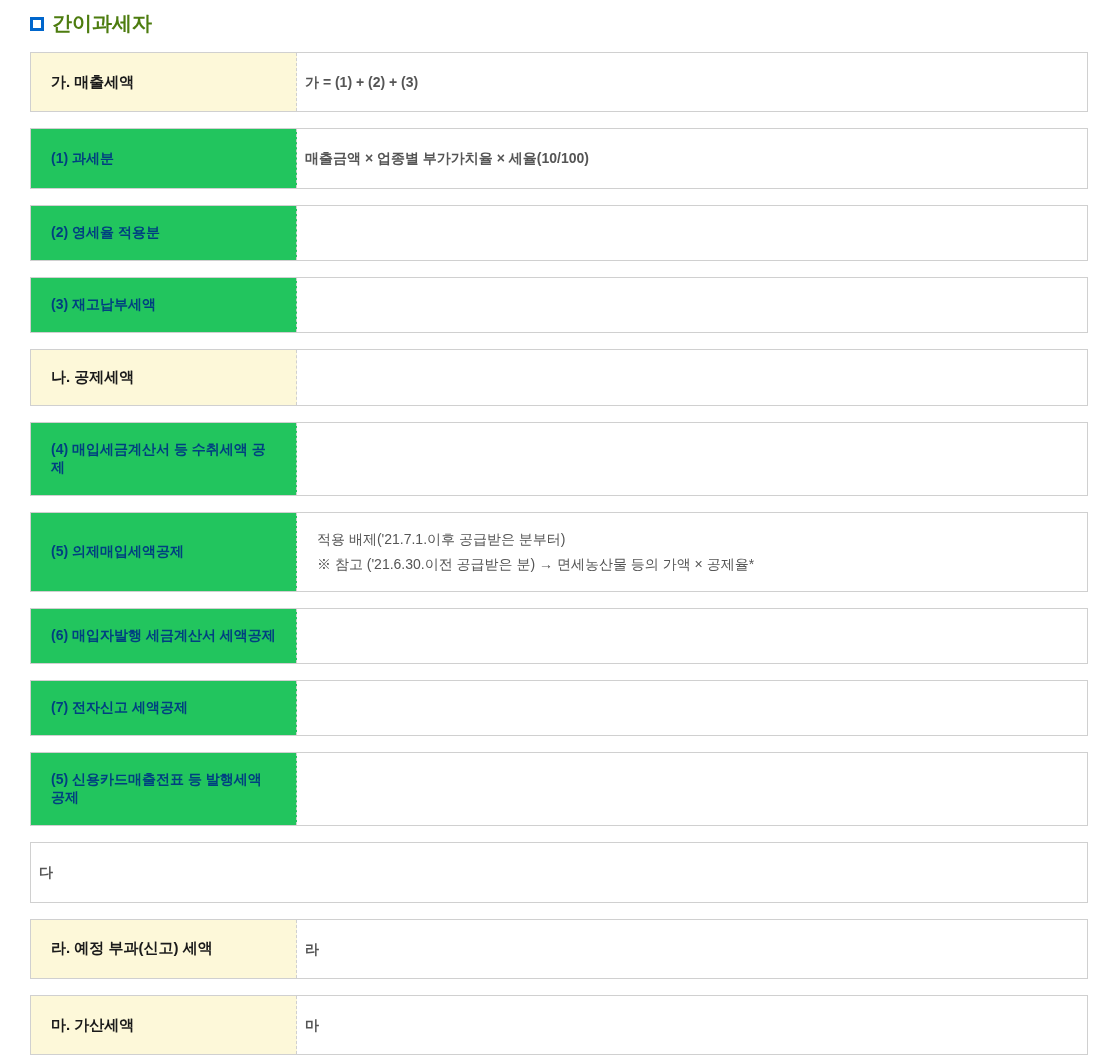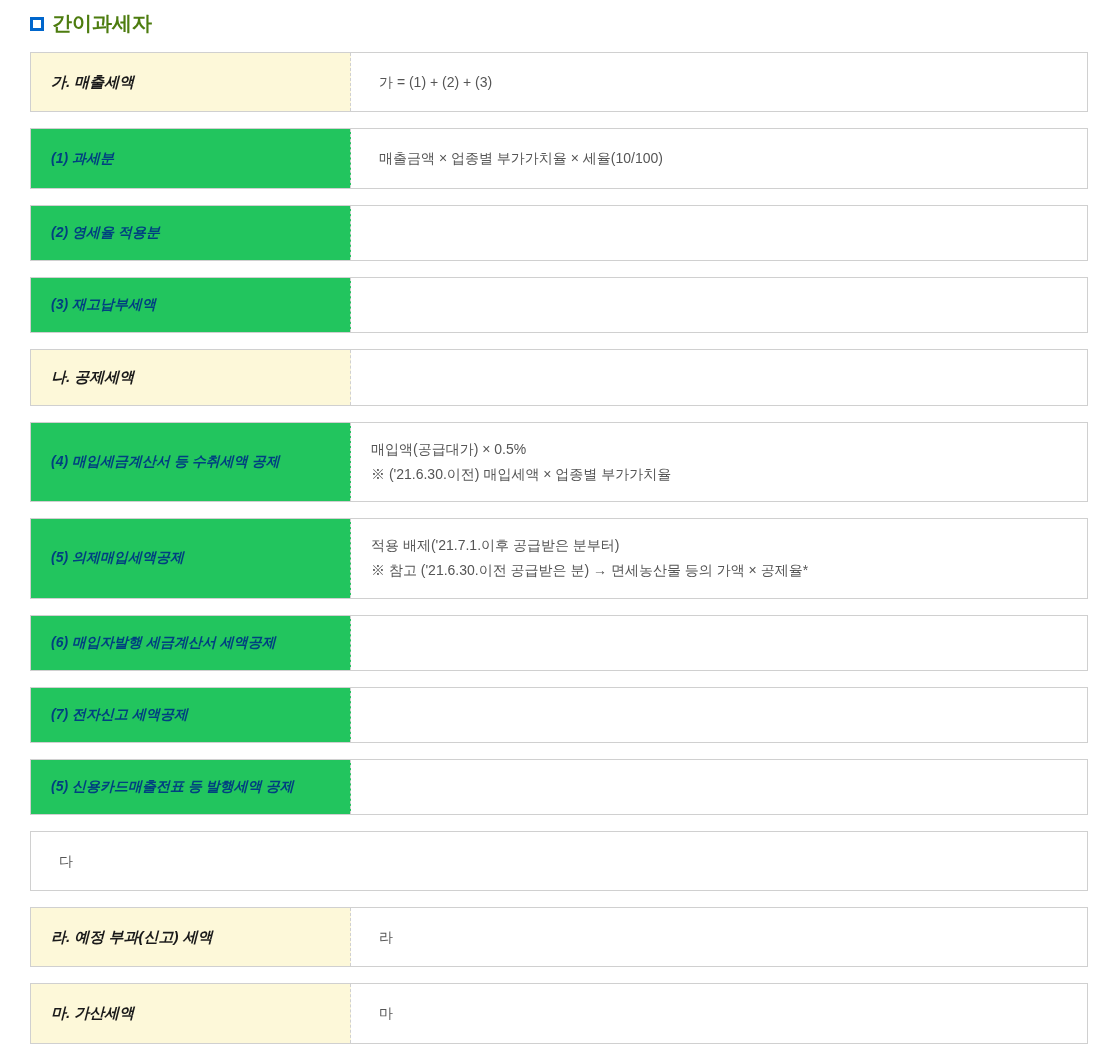--- a/index.html
+++ b/index.html
@@ -31,47 +31,47 @@
       color: #4d7c0f;
       font-size: 20px;
       font-weight: bold;
     }
     .row {
       display: flex;
       margin-bottom: 16px;
       border: 1px solid #d0d0d0;
     }
     .row-label {
-      width: 320px;
+      width: 266px;
       padding: 18px 20px;
       font-size: 15px;
       font-weight: bold;
       display: flex;
       align-items: center;
       border-right: 1px dashed #d0d0d0;
-      font-style: italic;
     }
     .row-label.highlight {
       background: #fdf8d9;
       color: #1a1a1a;
     }
     .row-label.sub {
       background: #22c55e;
       color: #004080;
       font-weight: bold;
       font-size: 14px;
     }
     .row-value {
       flex: 1;
-      padding: 18px 28px;
+      padding: 18px 8px;
       font-size: 14px;
       color: #555;
       line-height: 1.6;
       display: flex;
       align-items: center;
+      font-weight: bold;
     }
     .row-value-multi {
       flex: 1;
       padding: 14px 20px;
       font-size: 14px;
       color: #555;
       line-height: 1.8;
     }
   </style>
 </head>
@@ -101,24 +101,20 @@
   <div class="row-label sub">(3) 재고납부세액</div>
   <div class="row-value"></div>
 </div>
 
 <div class="row">
   <div class="row-label highlight">나. 공제세액</div>
 </div>
 
 <div class="row">
   <div class="row-label sub">(4) 매입세금계산서 등 수취세액 공제</div>
-  <div class="row-value-multi">
-    <div>매입액(공급대가) × 0.5%</div>
-    <div>※ ('21.6.30.이전) 매입세액 × 업종별 부가가치율</div>
-  </div>
 </div>
 
 <div class="row">
   <div class="row-label sub">(5) 의제매입세액공제</div>
   <div class="row-value-multi">
     <div>적용 배제('21.7.1.이후 공급받은 분부터)</div>
     <div>※ 참고 ('21.6.30.이전 공급받은 분) → 면세농산물 등의 가액 × 공제율*</div>
   </div>
 </div>
 

